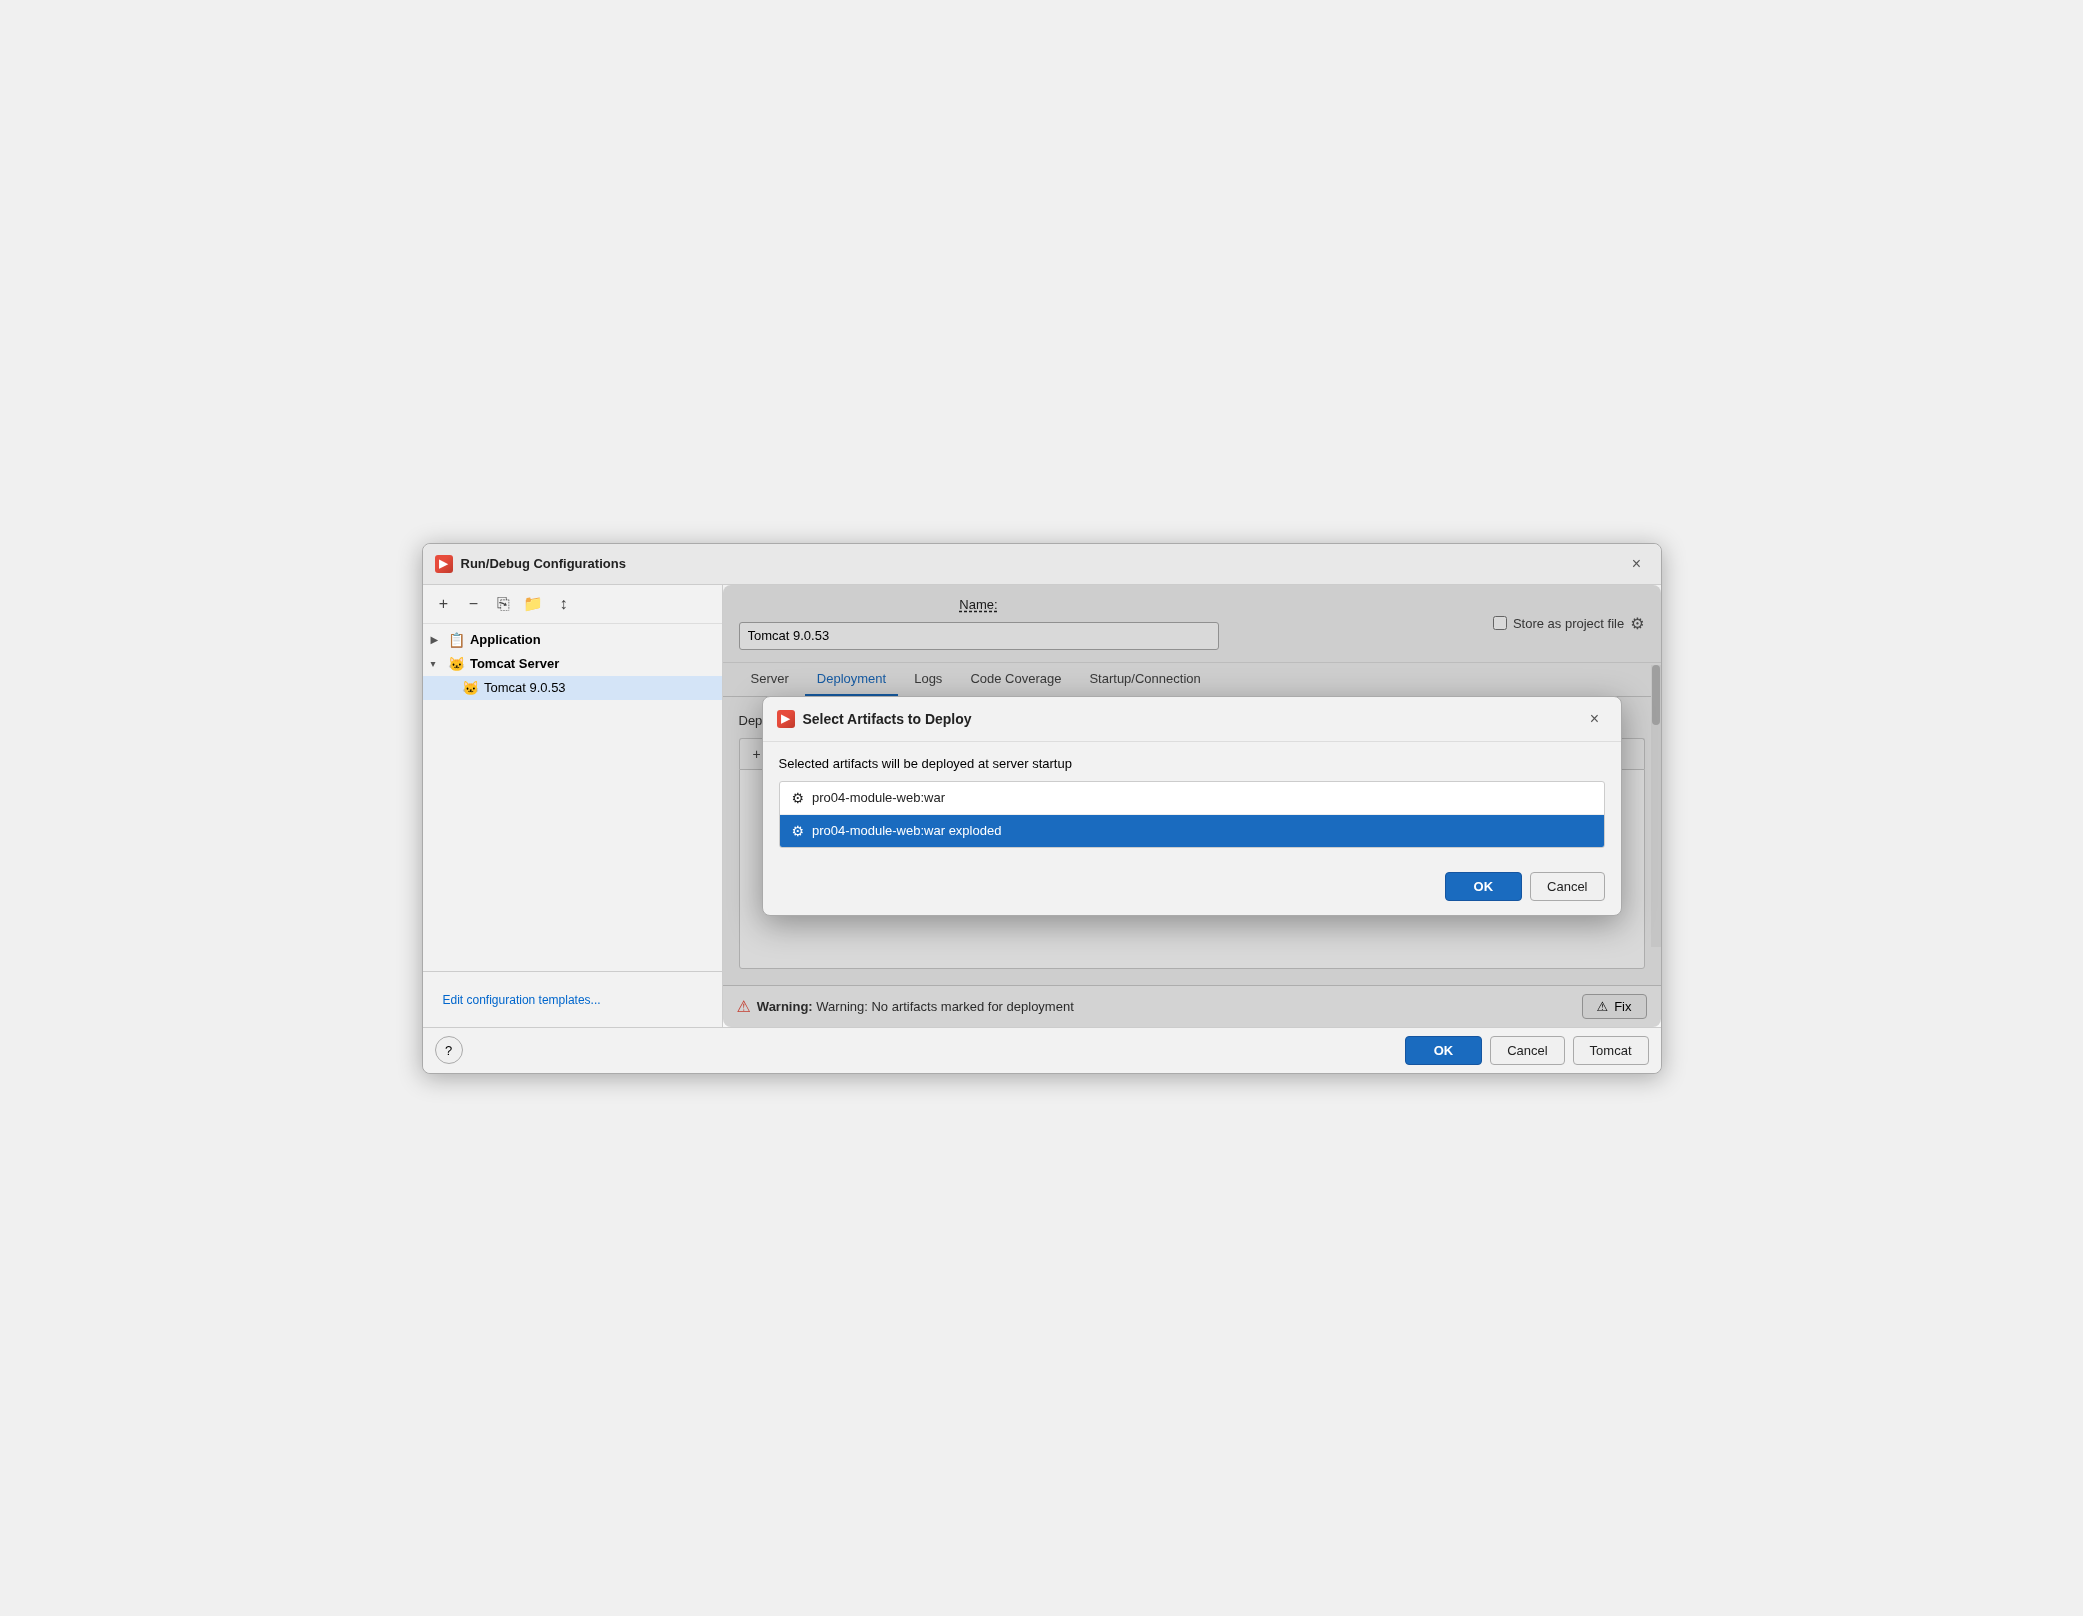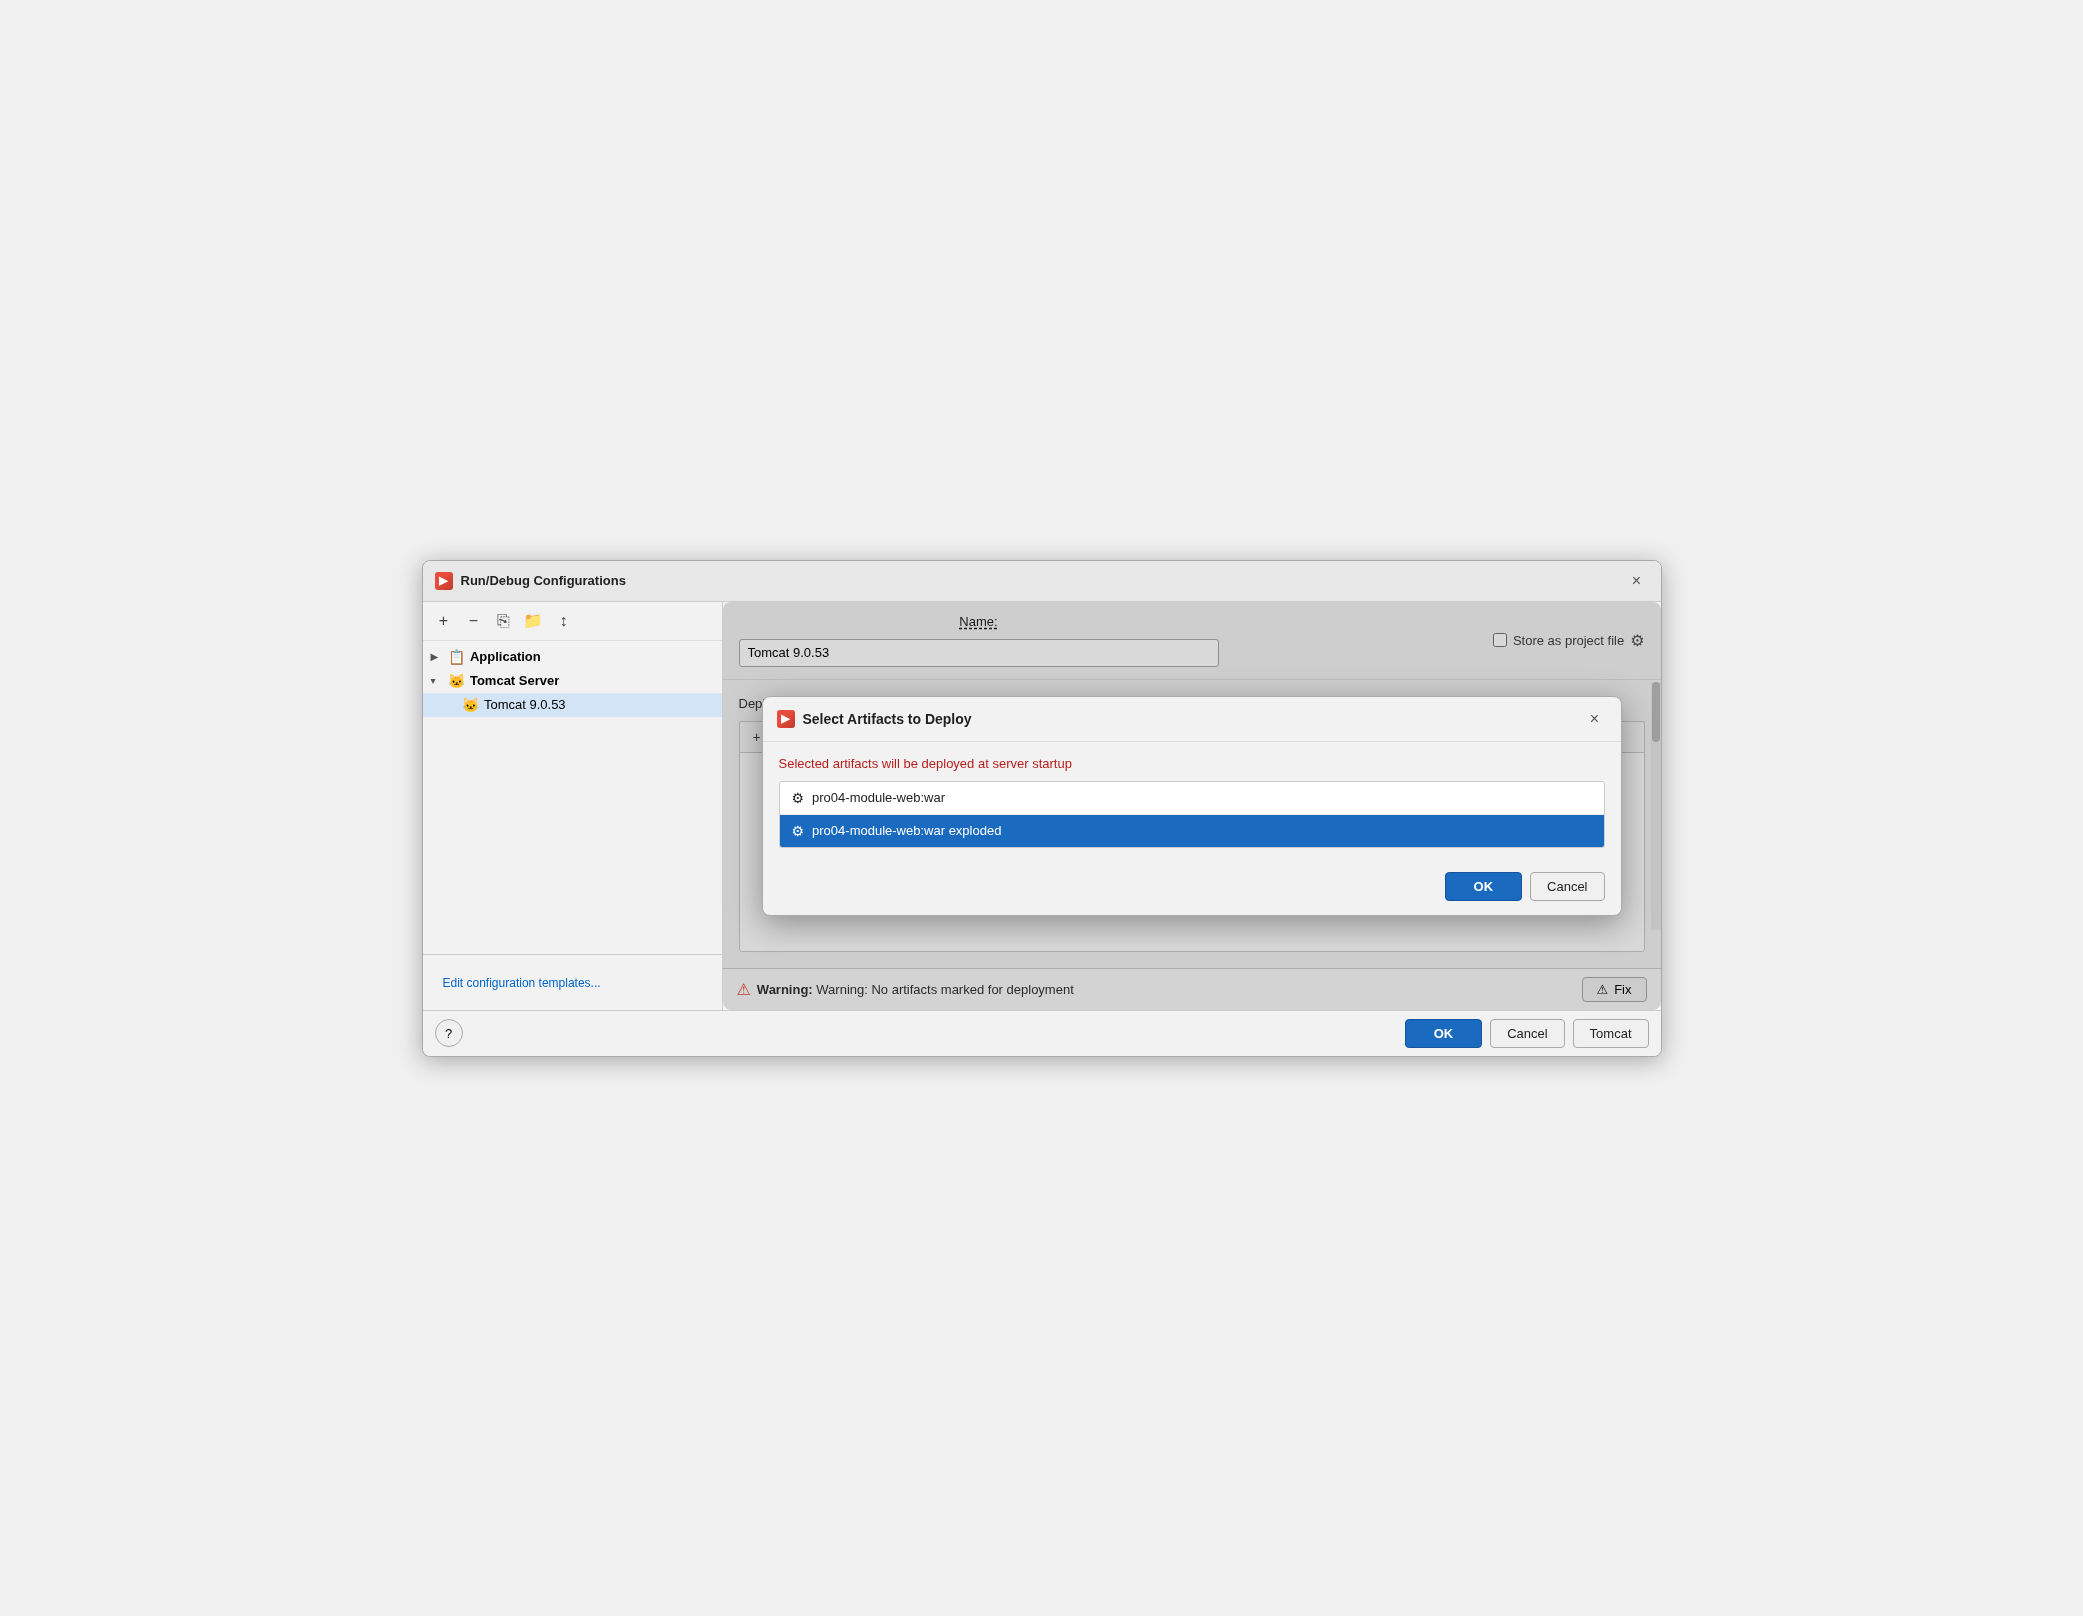--- a/index.html
+++ b/index.html
@@ -450,21 +450,21 @@
       align-items: center;
       justify-content: center;
     }
 
     .modal-body {
       padding: 14px 16px;
     }
 
     .modal-desc {
       font-size: 13px;
-      color: #b91c1c;
+      color: #000000;
       margin-bottom: 10px;
     }
 
     .artifact-list {
       border: 1px solid #ccc;
       border-radius: 3px;
       background: white;
       overflow: hidden;
     }
 
@@ -591,20 +591,37 @@
           <span class="name-label">Name:</span>
           <input class="name-input" type="text" value="Tomcat 9.0.53" style="">
         </div>
         <div class="store-project-row">
           <input type="checkbox" class="store-checkbox" style="">
           <span class="store-label">Store as project file</span>
           <button class="gear-icon-btn">⚙</button>
         </div>
       </div>
 
+      <div class="tabs-bar">
+        <div class="tab">
+          <span>Server</span>
+        </div>
+        <div class="tab active">
+          <span>Deployment</span>
+        </div>
+        <div class="tab">
+          <span>Logs</span>
+        </div>
+        <div class="tab">
+          <span>Code Coverage</span>
+        </div>
+        <div class="tab">
+          <span>Startup/Connection</span>
+        </div>
+      </div>
 
       <div class="content-area">
         <div class="deploy-section-label">Deploy at the server startup</div>
         <div class="deploy-toolbar">
           <button class="deploy-tool-icon">+</button>
           <button class="deploy-tool-icon">−</button>
           <button class="deploy-tool-icon">▲</button>
           <button class="deploy-tool-icon">▼</button>
           <button class="deploy-tool-icon">✏</button>
         </div>

